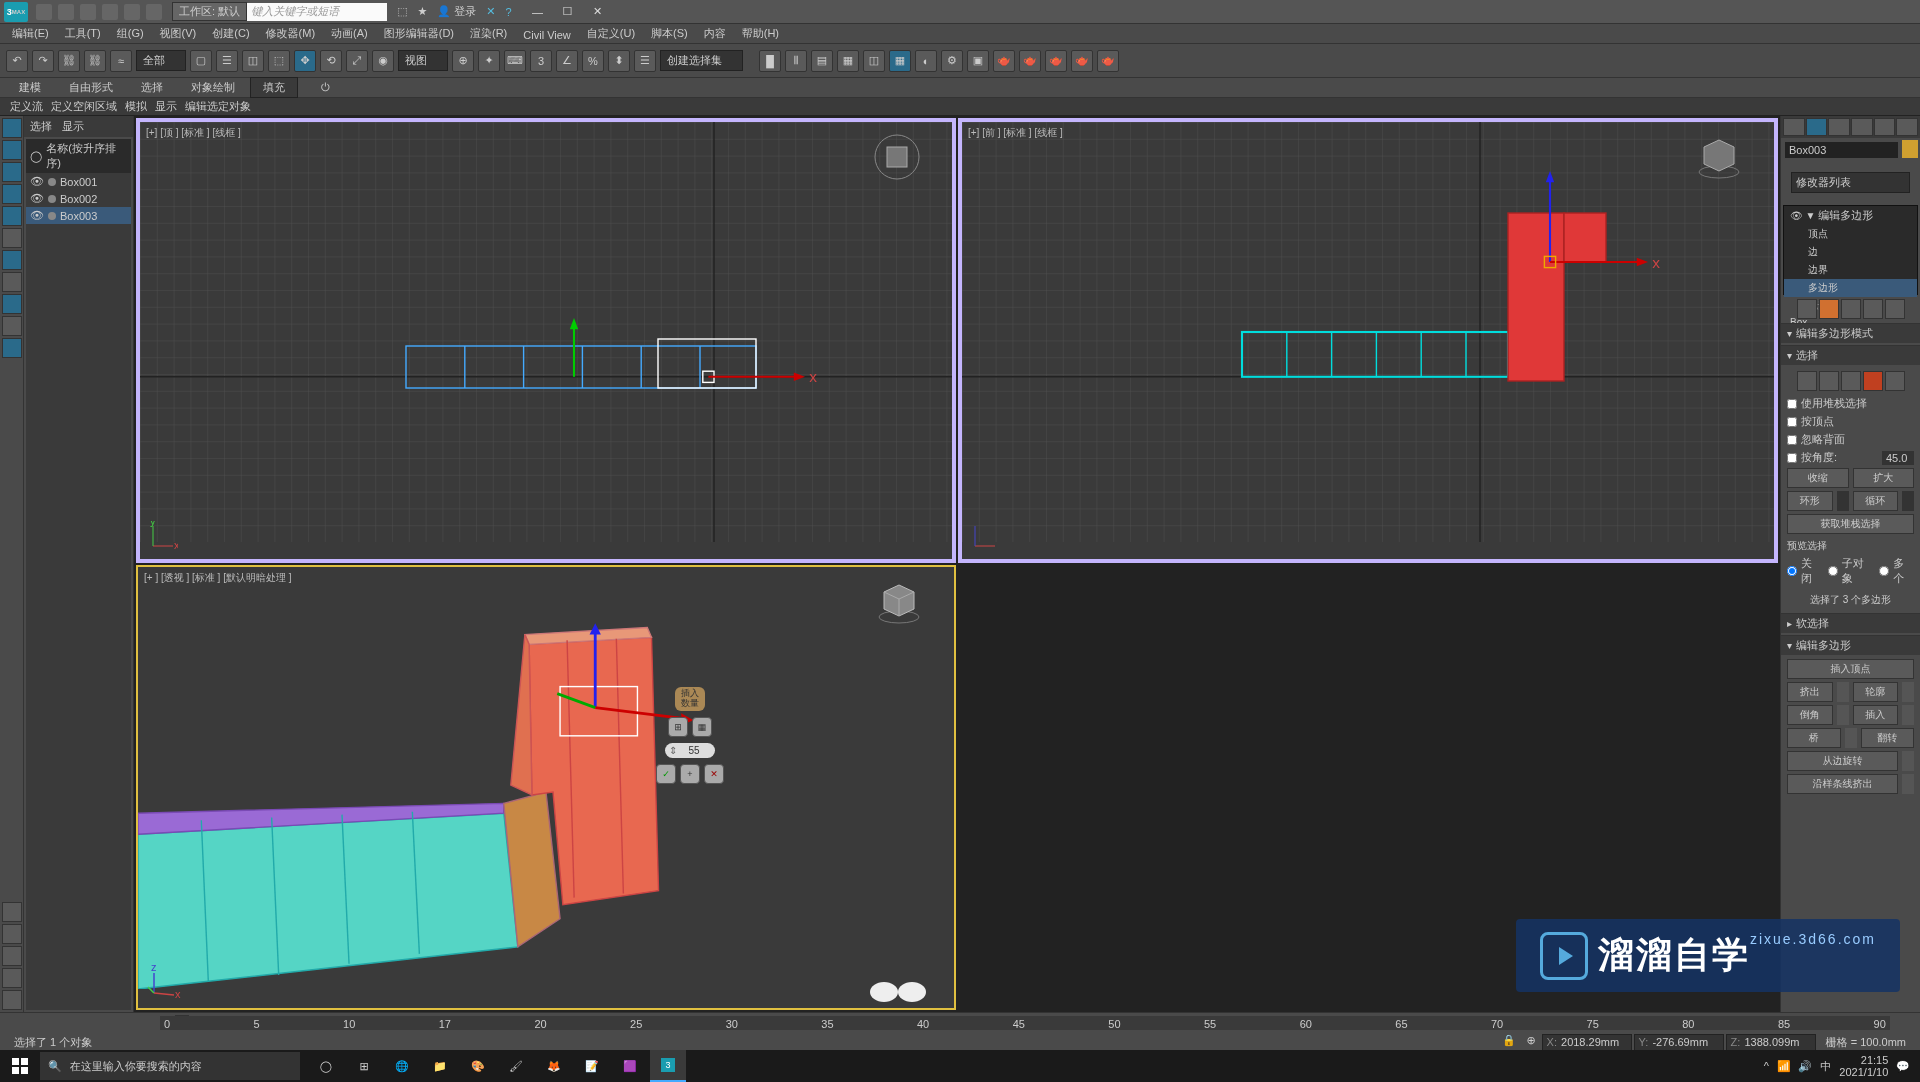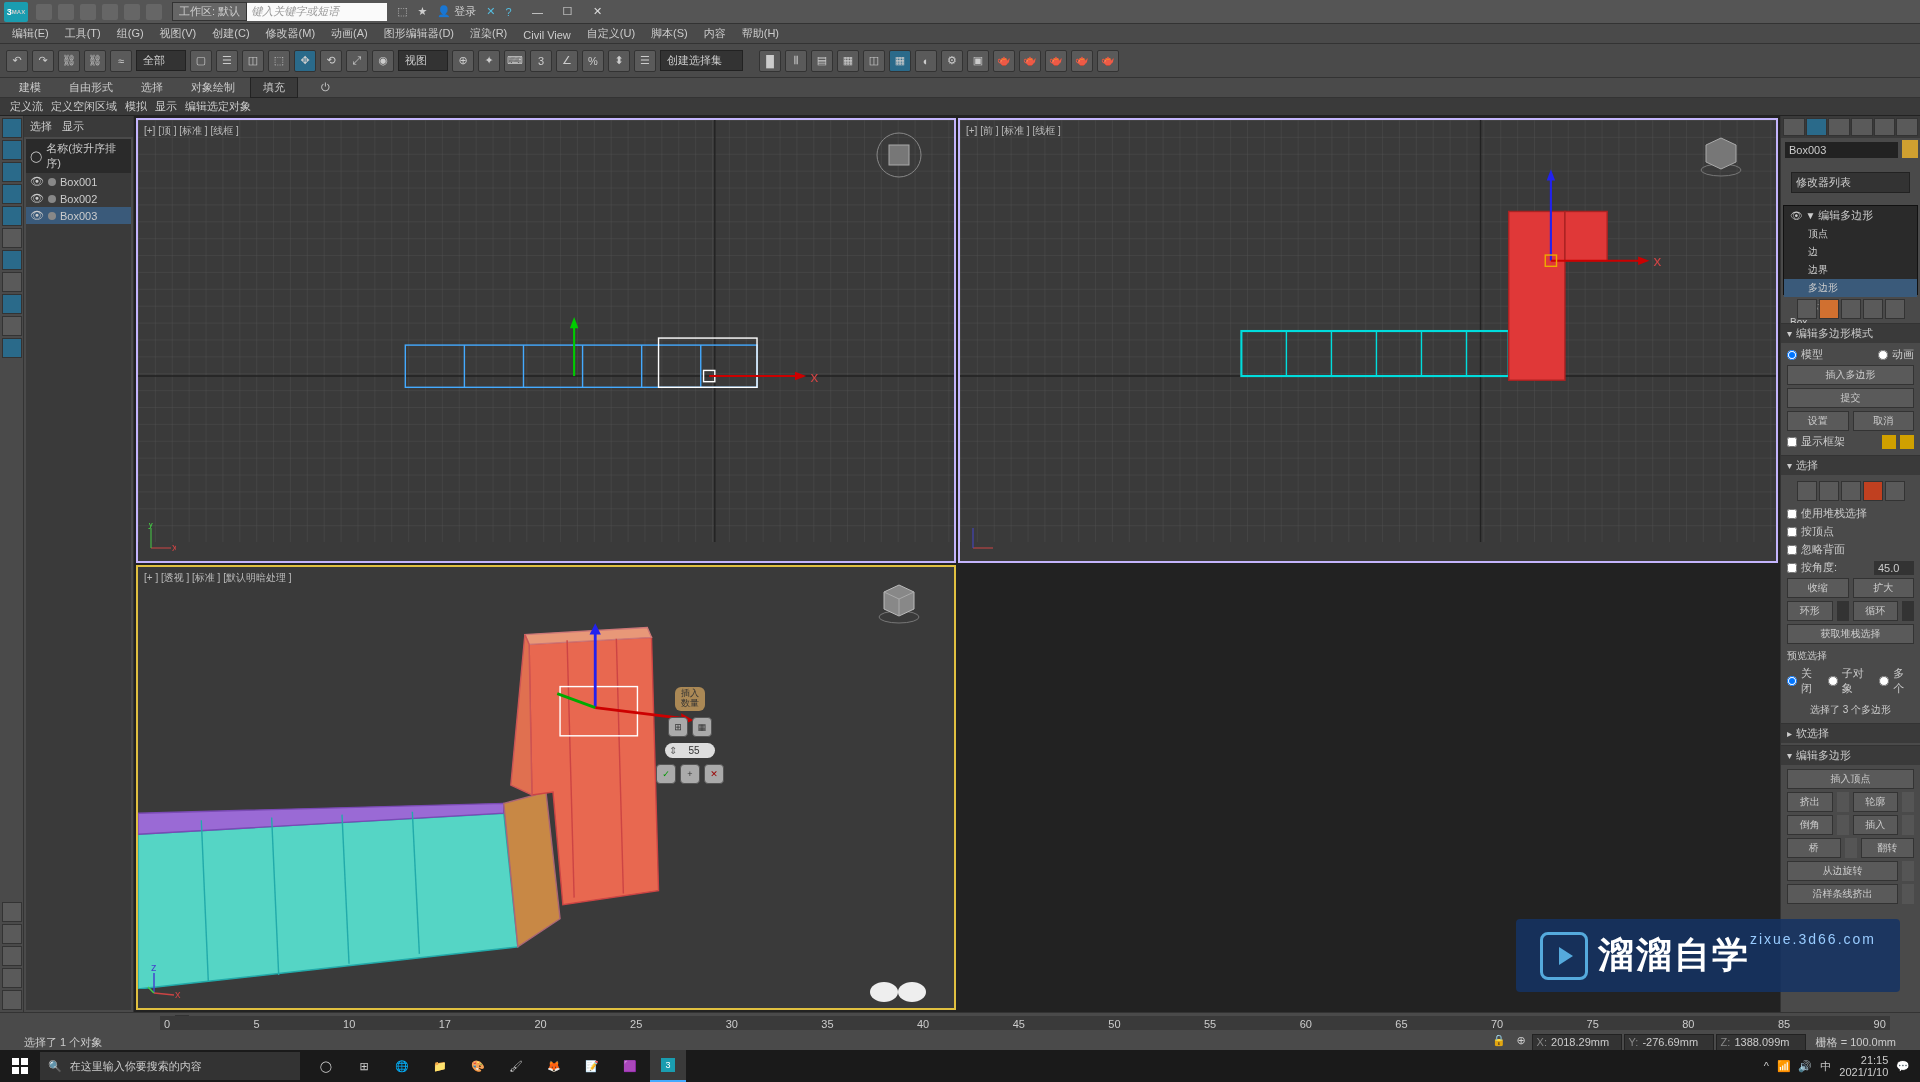--- a/index.html
+++ b/index.html
@@ -29,21 +29,21 @@
 .lefttool .lb{width:20px;height:20px;background:#5a5a5a;border:1px solid #333}
 .lefttool .lb.on{background:#2a6a8a}
 .scenepanel{width:110px;background:#4a4a4a;border-right:1px solid #333;display:flex;flex-direction:column}
 .scenepanel .hdr{display:flex;gap:10px;padding:3px 6px;background:#3a3a3a}
 .scenepanel .list{flex:1;background:#3a3a3a;margin:2px}
 .scenepanel .list .head{background:#2a2a2a;padding:2px 4px;font-size:10px;display:flex;align-items:center}
 .scenepanel .list .row{padding:2px 4px;font-size:10px;display:flex;align-items:center;gap:4px}
 .scenepanel .list .row.sel{background:#3a5a7a}
 .scenepanel .list .dot{width:8px;height:8px;background:#888;border-radius:50%}
 .viewarea{flex:1;display:grid;grid-template-columns:1fr 1fr;grid-template-rows:1fr 1fr;gap:2px;background:#222;padding:2px;position:relative}
-.viewport{background:#3a3a3a;position:relative;border:2px solid #c4b5fd;overflow:hidden}
+.viewport{background:#3a3a3a;position:relative;border:4px solid #c4b5fd;overflow:hidden}
 .viewport.sel{border:2px solid #e0c040}
 .viewport .lbl{position:absolute;top:4px;left:6px;font-size:10px;color:#bbb;z-index:5}
 .viewport .cube{position:absolute;top:10px;right:30px;width:50px;height:50px;z-index:5}
 .vp-grid{position:absolute;inset:0}
 .rightpanel{width:140px;background:#4a4a4a;border-left:1px solid #333;display:flex;flex-direction:column;font-size:10px}
 .rightpanel .tabs{display:flex;gap:1px;padding:2px;background:#3a3a3a}
 .rightpanel .tabs .t{flex:1;height:18px;background:#5a5a5a;border:1px solid #333}
 .rightpanel .tabs .t.on{background:#2a6a8a}
 .rightpanel .name{background:#222;margin:2px;padding:2px 4px}
 .rightpanel .dd{background:#333;margin:10px;padding:2px 4px;border:1px solid #222}
@@ -59,21 +59,21 @@
 .rightpanel .ck{display:flex;align-items:center;gap:4px;font-size:10px}
 .rightpanel .ck input{width:10px;height:10px}
 .rightpanel .subobj{display:flex;gap:2px;margin:2px;justify-content:center}
 .rightpanel .subobj .s{width:20px;height:20px;background:#5a5a5a;border:1px solid #333}
 .rightpanel .subobj .s.on{background:#d07030}
 .bottombar{position:absolute;bottom:0;left:0;right:0;height:70px;background:#4a4a4a;border-top:1px solid #333}
 .timeline{height:20px;display:flex;align-items:center;position:relative;padding-left:160px}
 .timeline .slider{position:absolute;left:175px;top:2px;width:14px;height:14px;background:#aaa;border:1px solid #333}
 .timeline .track{flex:1;height:14px;background:#3a3a3a;position:relative;margin-right:30px}
 .timeline .ticks{position:absolute;inset:0;display:flex;justify-content:space-between;padding:0 4px;font-size:9px;color:#888;align-items:flex-end}
-.statusbar{height:18px;display:flex;align-items:center;padding:0 16px;font-size:10px;gap:10px}
+.statusbar{height:18px;display:flex;align-items:center;padding:0 6px;font-size:10px;gap:10px}
 .statusbar2{height:18px;display:flex;align-items:center;padding:0 6px;font-size:10px;gap:10px}
 .coords{display:flex;gap:2px;margin-left:auto}
 .coords .c{background:#333;border:1px solid #222;padding:1px 4px;width:90px;display:flex}
 .coords .c span:first-child{color:#888;margin-right:4px}
 .taskbar{position:absolute;bottom:0;left:0;right:0;height:32px;background:#1a1a1a;display:flex;align-items:center;z-index:100}
 .taskbar .start{width:40px;height:32px;display:flex;align-items:center;justify-content:center}
 .taskbar .search{flex:0 0 260px;height:28px;background:#333;display:flex;align-items:center;padding:0 8px;color:#999;gap:8px}
 .taskbar .icons{display:flex;gap:2px;margin-left:8px}
 .taskbar .ti{width:36px;height:32px;display:flex;align-items:center;justify-content:center}
 .taskbar .ti.active{border-bottom:2px solid #4af}
@@ -402,46 +402,20 @@
     <div class="subobj">
       <div class="s"></div>
       <div class="s on"></div>
       <div class="s"></div>
       <div class="s"></div>
       <div class="s"></div>
     </div>
 
     <div class="roll">
         <div class="rh">▾ <span>编辑多边形模式</span></div>
-      <div class="rb">
-        <div class="row2">
-            <label class="ck">
-              <input type="radio" checked="" style="">
-              <span>模型</span>
-            </label>
-        <label class="ck" style="margin-left:auto">
-              <input type="radio" style="">
-              <span>动画</span>
-            </label>
-          </div>
-        <div class="btn">插入多边形</div>
-        <div class="btn">提交</div>
-        <div class="row2">
-            <div class="btn">设置</div>
-            <div class="btn">取消</div>
-          </div>
-        <div style="display:flex;align-items:center;gap:4px">
-            <label class="ck">
-              <input type="checkbox" style="">
-              <span>显示框架</span>
-            </label>
-          <div style="width:14px;height:14px;background:#d0a000;margin-left:auto"></div>
-          <div style="width:14px;height:14px;background:#d0a000"></div>
-        </div>
-      </div>
     </div>
 
     <div class="roll">
         <div class="rh">▾ <span>选择</span></div>
       <div class="rb">
         <div class="subobj">
           <div class="s"></div>
           <div class="s"></div>
           <div class="s"></div>
           <div class="s on" style="background:#c04020"></div>
@@ -457,21 +431,21 @@
           </label>
         <label class="ck">
             <input type="checkbox" style="">
             <span>忽略背面</span>
           </label>
         <div style="display:flex;align-items:center;gap:4px">
             <label class="ck">
               <input type="checkbox" style="">
               <span>按角度:</span>
             </label>
-            <div style="background:#333;padding:1px 4px;margin-left:auto;width:40px">45.0</div>
+            <div style="background:#333;padding:1px 4px;margin-left:auto;width:32px">45.0</div>
           </div>
         <div class="row2">
             <div class="btn">收缩</div>
             <div class="btn">扩大</div>
           </div>
         <div class="row2">
             <div class="btn">环形</div>
             <div style="width:12px;background:#333"></div>
             <div class="btn">循环</div>
             <div style="width:12px;background:#333"></div>

